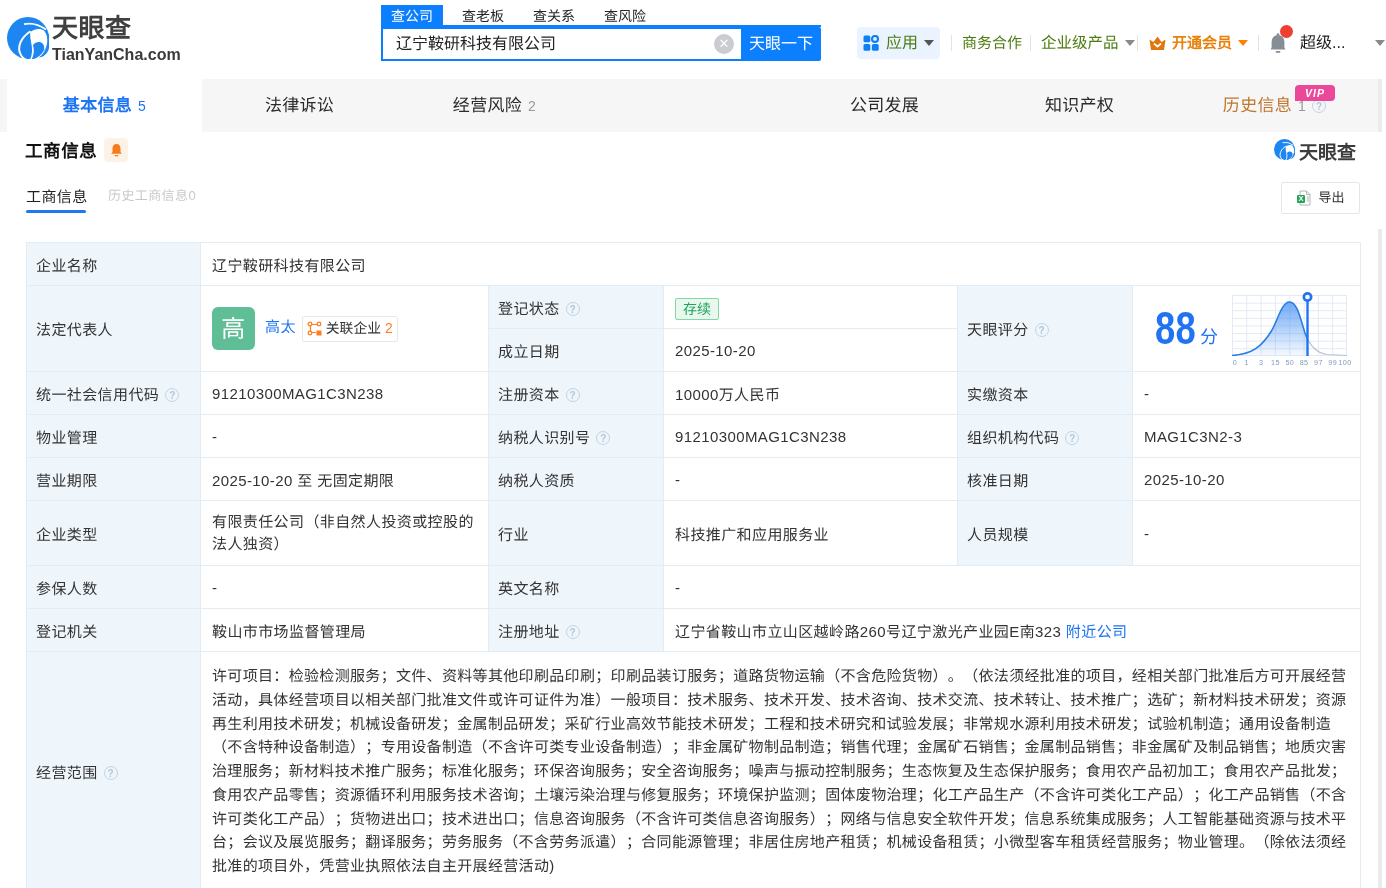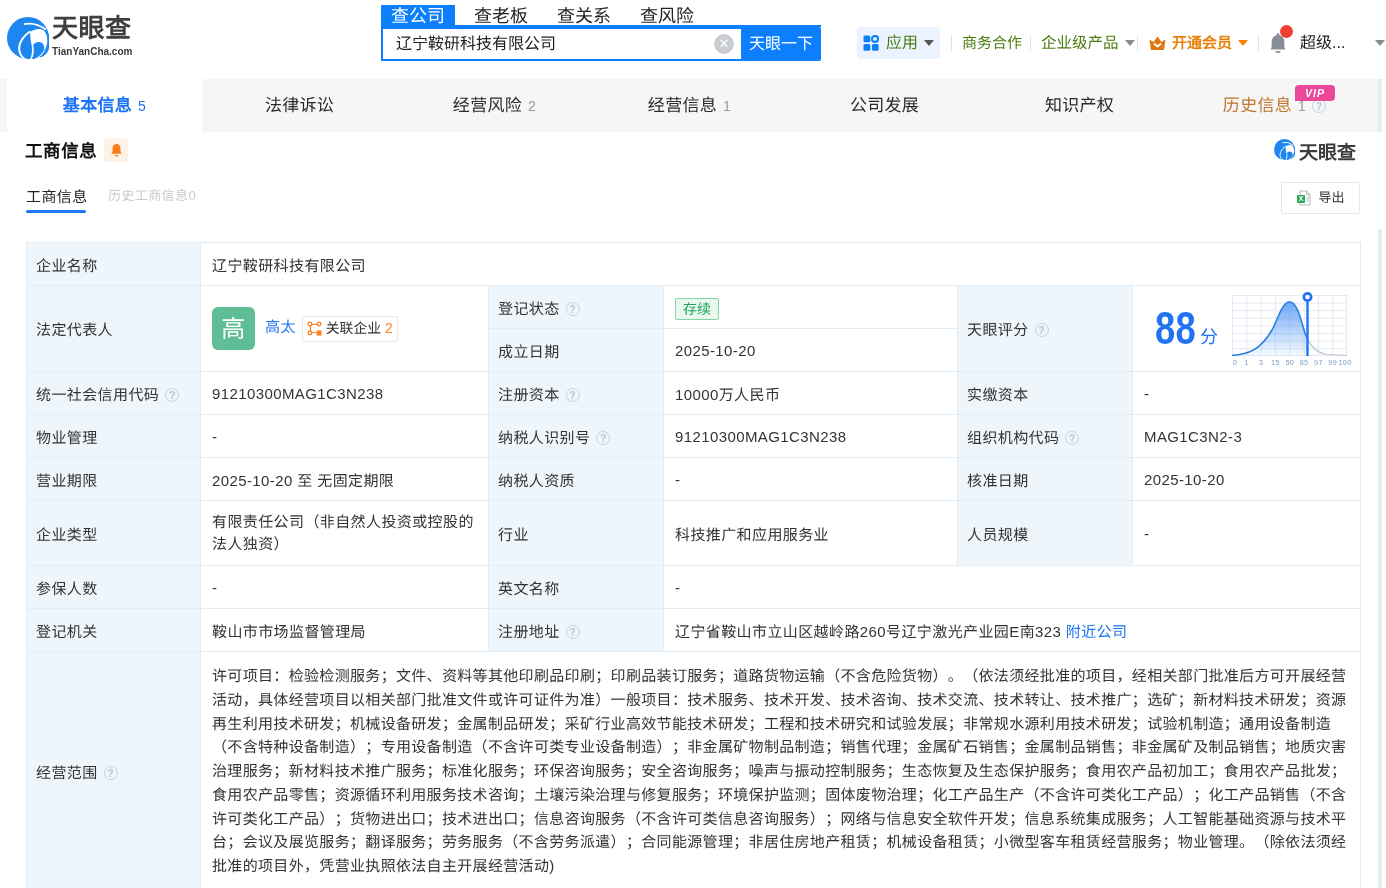--- a/index.html
+++ b/index.html
@@ -6,28 +6,28 @@
 *{margin:0;padding:0;box-sizing:border-box;}
 html,body{width:1386px;height:888px;overflow:hidden;background:#fff;
   font-family:"Liberation Sans",sans-serif;-webkit-font-smoothing:antialiased;}
 body{position:relative;}
 
 #header{position:absolute;left:0;top:0;width:1386px;height:79px;background:#fff;}
 #logo-circ{position:absolute;left:7px;top:17px;width:42px;height:42px;}
 #logo-txt{position:absolute;left:52px;top:13px;width:80px;font-weight:bold;color:#404040;
   font-size:26px;letter-spacing:0.5px;line-height:30px;white-space:nowrap;}
 #logo-sub{position:absolute;left:52px;top:46px;width:80px;font-weight:bold;color:#3a3a3a;
-  font-size:10px;letter-spacing:0;white-space:nowrap;}
+  font-size:16px;letter-spacing:0;white-space:nowrap;}
 #badge{position:absolute;left:152px;top:17px;width:213px;height:43px;border-radius:3px;
   background:linear-gradient(180deg,#e04140,#c72e2d);color:#fff;text-align:center;
   font-size:13px;line-height:21px;padding-top:1px;}
 #badge .l1{letter-spacing:6.2px;text-indent:6.2px;}
 #badge .l2{letter-spacing:0.5px;}
 
-#stabs{position:absolute;left:381px;top:5px;height:22px;font-size:18px;color:#252525;}
+#stabs{position:absolute;left:381px;top:5px;height:22px;font-size:14px;color:#252525;}
 #stabs .st{display:inline-block;height:22px;line-height:22px;padding:0 10px;margin-right:9px;}
 #stabs .st.act{background:#0c7ffe;color:#fff;}
 #sline{position:absolute;left:381px;top:25px;width:440px;height:2px;background:#0c7ffe;}
 #sinput{position:absolute;left:381px;top:27px;width:360px;height:34px;border:2px solid #0c7ffe;
   border-right:none;background:#fff;font-size:16px;color:#222;line-height:30px;padding-left:13px;}
 #sclear{position:absolute;left:714px;top:34px;width:20px;height:20px;border-radius:50%;
   background:#c9ccd1;color:#fff;font-size:13px;line-height:19px;text-align:center;}
 #sbtn{position:absolute;left:741px;top:27px;width:80px;height:34px;background:#0c7ffe;color:#fff;
   font-size:16px;text-align:center;line-height:34px;border-radius:0 2px 2px 0;}
 
@@ -133,21 +133,20 @@
         <path d="M10,3.2 C9.2,3.2 8.6,3.9 8.6,4.7 L8.6,5.2 C5.6,5.9 3.6,8.4 3.6,12 L3.6,17.5 L2.6,19.5 L17.4,19.5 L16.4,17.5 L16.4,12 C16.4,8.4 14.4,5.9 11.4,5.2 L11.4,4.7 C11.4,3.9 10.8,3.2 10,3.2 Z" fill="#878d96"></path>
         <rect x="7.6" y="21" width="4.8" height="1.8" rx="0.9" fill="#878d96"></rect>
       </svg><span class="dot"></span></div>
   <div class="hmenu" id="m-user">超级...<span class="caret"></span></div>
 </div>
 
 <div id="nav">
   <div class="tab act" style="left:7px">基本信息<span class="cnt">5</span></div>
   <div class="tab" style="left:202px">法律诉讼</div>
   <div class="tab" style="left:397px">经营风险<span class="cnt">2</span></div>
-  <div class="tab" style="left:592px">经营信息<span class="cnt">1</span></div>
   <div class="tab" style="left:982px">知识产权</div>
   <div class="tab" style="left:787px">公司发展</div>
   <div class="tab his" style="left:1177px">历史信息<span class="cnt">1</span><span class="q" style="margin-left:6px">?</span>
     <div style="position:absolute;left:118px;top:6px;width:40px;height:16px;background:#ec4899;border-radius:4px 4px 4px 0;color:#fff;font-size:10.5px;font-weight:bold;font-style:italic;line-height:16px;text-align:center;letter-spacing:1px;">VIP</div>
   </div>
 </div>
 <div id="scrollbar"></div>
 
 <div id="sec"></div>
 <div id="t-title">工商信息</div>

